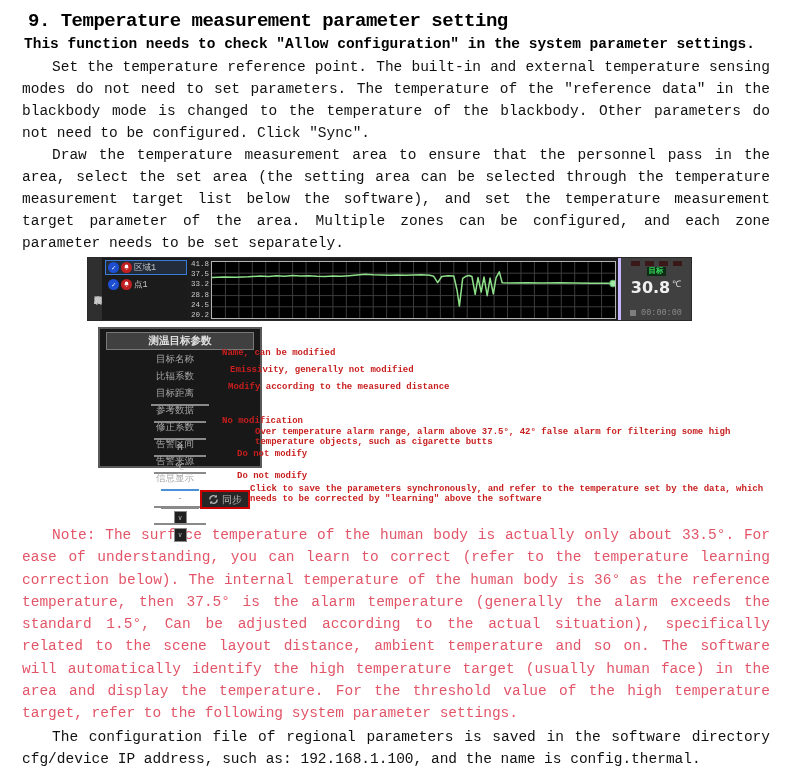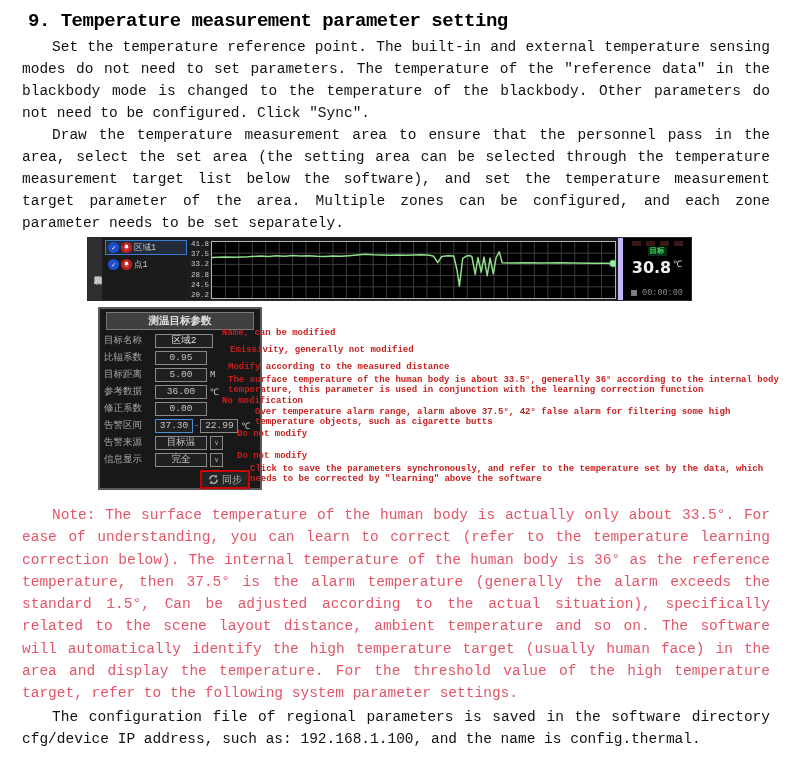--- a/index.html
+++ b/index.html
@@ -24,35 +24,35 @@
   .target-row { display:flex; align-items:center; gap:2px; height:15px; padding:0 2px; margin-bottom:2px; border:1px solid transparent; }
   .target-row.selected { border-color:#3a7bd5; background:#222c3a; }
   .ic { width:11px; height:11px; border-radius:50%; display:flex; align-items:center; justify-content:center; flex:0 0 11px; }
   .ic-check { background:#1e4fd0; color:#fff; font-size:7px; }
   .ic-bell { background:#c22020; }
   .target-name { color:#c8c8c8; font-size:8.5px; white-space:nowrap; overflow:hidden; }
   .plot-wrap { display:flex; padding:3px 2px 2px 2px; }
   .ylabels { width:22px; display:flex; flex-direction:column; justify-content:space-between; align-items:flex-end; padding:0 2px 0 0; height:58px; }
   .ylabels span { color:#c9c9c9; font-size:7.5px; line-height:7px; }
   .plot-box { width:405px; height:58px; border:1px solid #b5b5b5; background:#000; }
-  .rpanel { flex:1; background:#000000; border-left:5px solid #c4b5fd; position:relative; padding:2px 4px; }
+  .rpanel { flex:1; background:#404040; border-left:3px solid #c4b5fd; position:relative; padding:2px 4px; }
   .chips { display:flex; gap:5px; justify-content:center; margin-top:1px; }
   .chips i { width:9px; height:5px; background:#3a1818; display:block; }
   .reading-label { display:block; width:max-content; margin:1px auto 0; background:#0d2c14; color:#35d85a; font-size:7.5px; line-height:9px; padding:0 2px; font-weight:bold; }
   .reading-row { display:flex; justify-content:center; align-items:flex-start; gap:2px; margin-top:-1px; }
   .reading-val { color:#f0f0f0; font-size:16px; line-height:26px; font-weight:bold; font-family:"DejaVu Sans",sans-serif; }
   .reading-unit { color:#ddd; font-size:9px; margin-top:2px; }
   .timer-row { position:absolute; bottom:2px; left:0; right:0; display:flex; align-items:center; justify-content:center; gap:5px; }
   .stop-sq { width:6px; height:6px; background:#7d7d7d; }
   .timer { color:#8a8a8a; font-size:8.5px; }
 
   
-  .dialog { position:absolute; left:76px; top:70px; width:164px; height:183px; background:#181818; border:2px solid #5a5a5a; padding:3px 4px; }
+  .dialog { position:absolute; left:76px; top:70px; width:164px; height:141px; background:#181818; border:2px solid #5a5a5a; padding:3px 4px; }
   .dialog-title { background:#404040; border:1px solid #787878; color:#e0e0e0; text-align:center; font-size:10.5px; line-height:16px; height:18px; font-weight:bold; margin:0 2px 3px 2px; }
-  .drow { display:flex; align-items:center; height:15px; margin-bottom:2px; gap:3px; }
+  .drow { display:flex; align-items:center; height:15px; margin-bottom:2px; gap:3px;flex-direction:column; }
   .dlabel { width:48px; flex:0 0 48px; color:#a8a8a8; font-size:9.5px; white-space:nowrap; overflow:hidden; }
   .dfield { background:#202020; border:1px solid #8a8a8a; color:#c4c4c4; font-size:9.5px; line-height:12px; height:14px; text-align:center; width:52px; overflow:hidden; white-space:nowrap; }
   .dfield.name { width:58px; color:#e2e2e2; }
   .dfield.alarm { width:38px; }
   .dfield.alarm.focus { border-color:#4a90d9; }
   .dash { color:#999; font-size:9px; margin:0 -2px; }
   .unit { color:#cccccc; font-size:9px; }
   .dd-arrow { background:#202020; border:1px solid #8a8a8a; color:#b0b0b0; font-size:7px; width:13px; height:14px; text-align:center; line-height:12px; }
   .sync-row { display:flex; justify-content:flex-end; margin-top:3px; padding-right:6px; }
   .sync-btn { border:2px solid #cc0000; background:#262626; color:#b8b8b8; font-size:10px; display:flex; align-items:center; gap:3px; padding:1px 6px; height:19px; cursor:pointer; }
@@ -61,20 +61,21 @@
   
   .anno { position:absolute; color:#c81e1e; font-size:9px; line-height:9.5px; font-weight:bold; white-space:nowrap; }
   .anno.wrap { white-space:normal; }
 </style>
 </head>
 <body>
 
 <div class="page">
 
   <div class="heading">9. Temperature measurement parameter setting</div>
+  <div class="subheading">This function needs to check "Allow configuration" in the system parameter settings.</div>
   <p class="body-par">Set the temperature reference point. The built-in and external temperature sensing modes do not need to set parameters. The temperature of the "reference data" in the blackbody mode is changed to the temperature of the blackbody. Other parameters do not need to be configured. Click "Sync".</p>
   <p class="body-par">Draw the temperature measurement area to ensure that the personnel pass in the area, select the set area (the setting area can be selected through the temperature measurement target list below the software), and set the temperature measurement target parameter of the area. Multiple zones can be configured, and each zone parameter needs to be set separately.</p>
 
   <div class="images-region">
 
     <div class="chart-app">
       <div class="vstrip">测温目标列表</div>
       <div class="target-list">
         <div class="target-row selected">
           <span class="ic ic-check">✓</span>
@@ -217,21 +218,20 @@
               <path d="M2.4 11.2 L2.4 8.2 L5.4 8.2 Z" fill="#b8b8b8"></path>
             </svg>
           <span>同步</span>
         </button>
       </div>
     </div>
 
     <div class="anno" style="left:200px; top:92px;">Name, can be modified</div>
     <div class="anno" style="left:208px; top:109px;">Emissivity, generally not modified</div>
     <div class="anno" style="left:206px; top:126px;">Modify according to the measured distance</div>
-    <div class="anno wrap" style="left:206px; top:139px; width:556px;">The surface temperature of the human body is about 33.5°, generally 36° according to the internal body temperature, this parameter is used in conjunction with the learning correction function</div>
     <div class="anno" style="left:200px; top:160px;">No modification</div>
     <div class="anno wrap" style="left:233px; top:171px; width:505px;">Over temperature alarm range, alarm above 37.5°, 42° false alarm for filtering some high temperature objects, such as cigarette butts</div>
     <div class="anno" style="left:215px; top:193px;">Do not modify</div>
     <div class="anno" style="left:215px; top:215px;">Do not modify</div>
     <div class="anno wrap" style="left:228px; top:228px; width:545px;">Click to save the parameters synchronously, and refer to the temperature set by the data, which needs to be corrected by "learning" above the software</div>
   </div>
 
   <p class="note-par">Note: The surface temperature of the human body is actually only about 33.5°. For ease of understanding, you can learn to correct (refer to the temperature learning correction below). The internal temperature of the human body is 36° as the reference temperature, then 37.5° is the alarm temperature (generally the alarm exceeds the standard 1.5°, Can be adjusted according to the actual situation), specifically related to the scene layout distance, ambient temperature and so on. The software will automatically identify the high temperature target (usually human face) in the area and display the temperature. For the threshold value of the high temperature target, refer to the following system parameter settings.</p>
   <p class="body-par last-par">The configuration file of regional parameters is saved in the software directory cfg/device IP address, such as: 192.168.1.100, and the name is config.thermal.</p>
 

